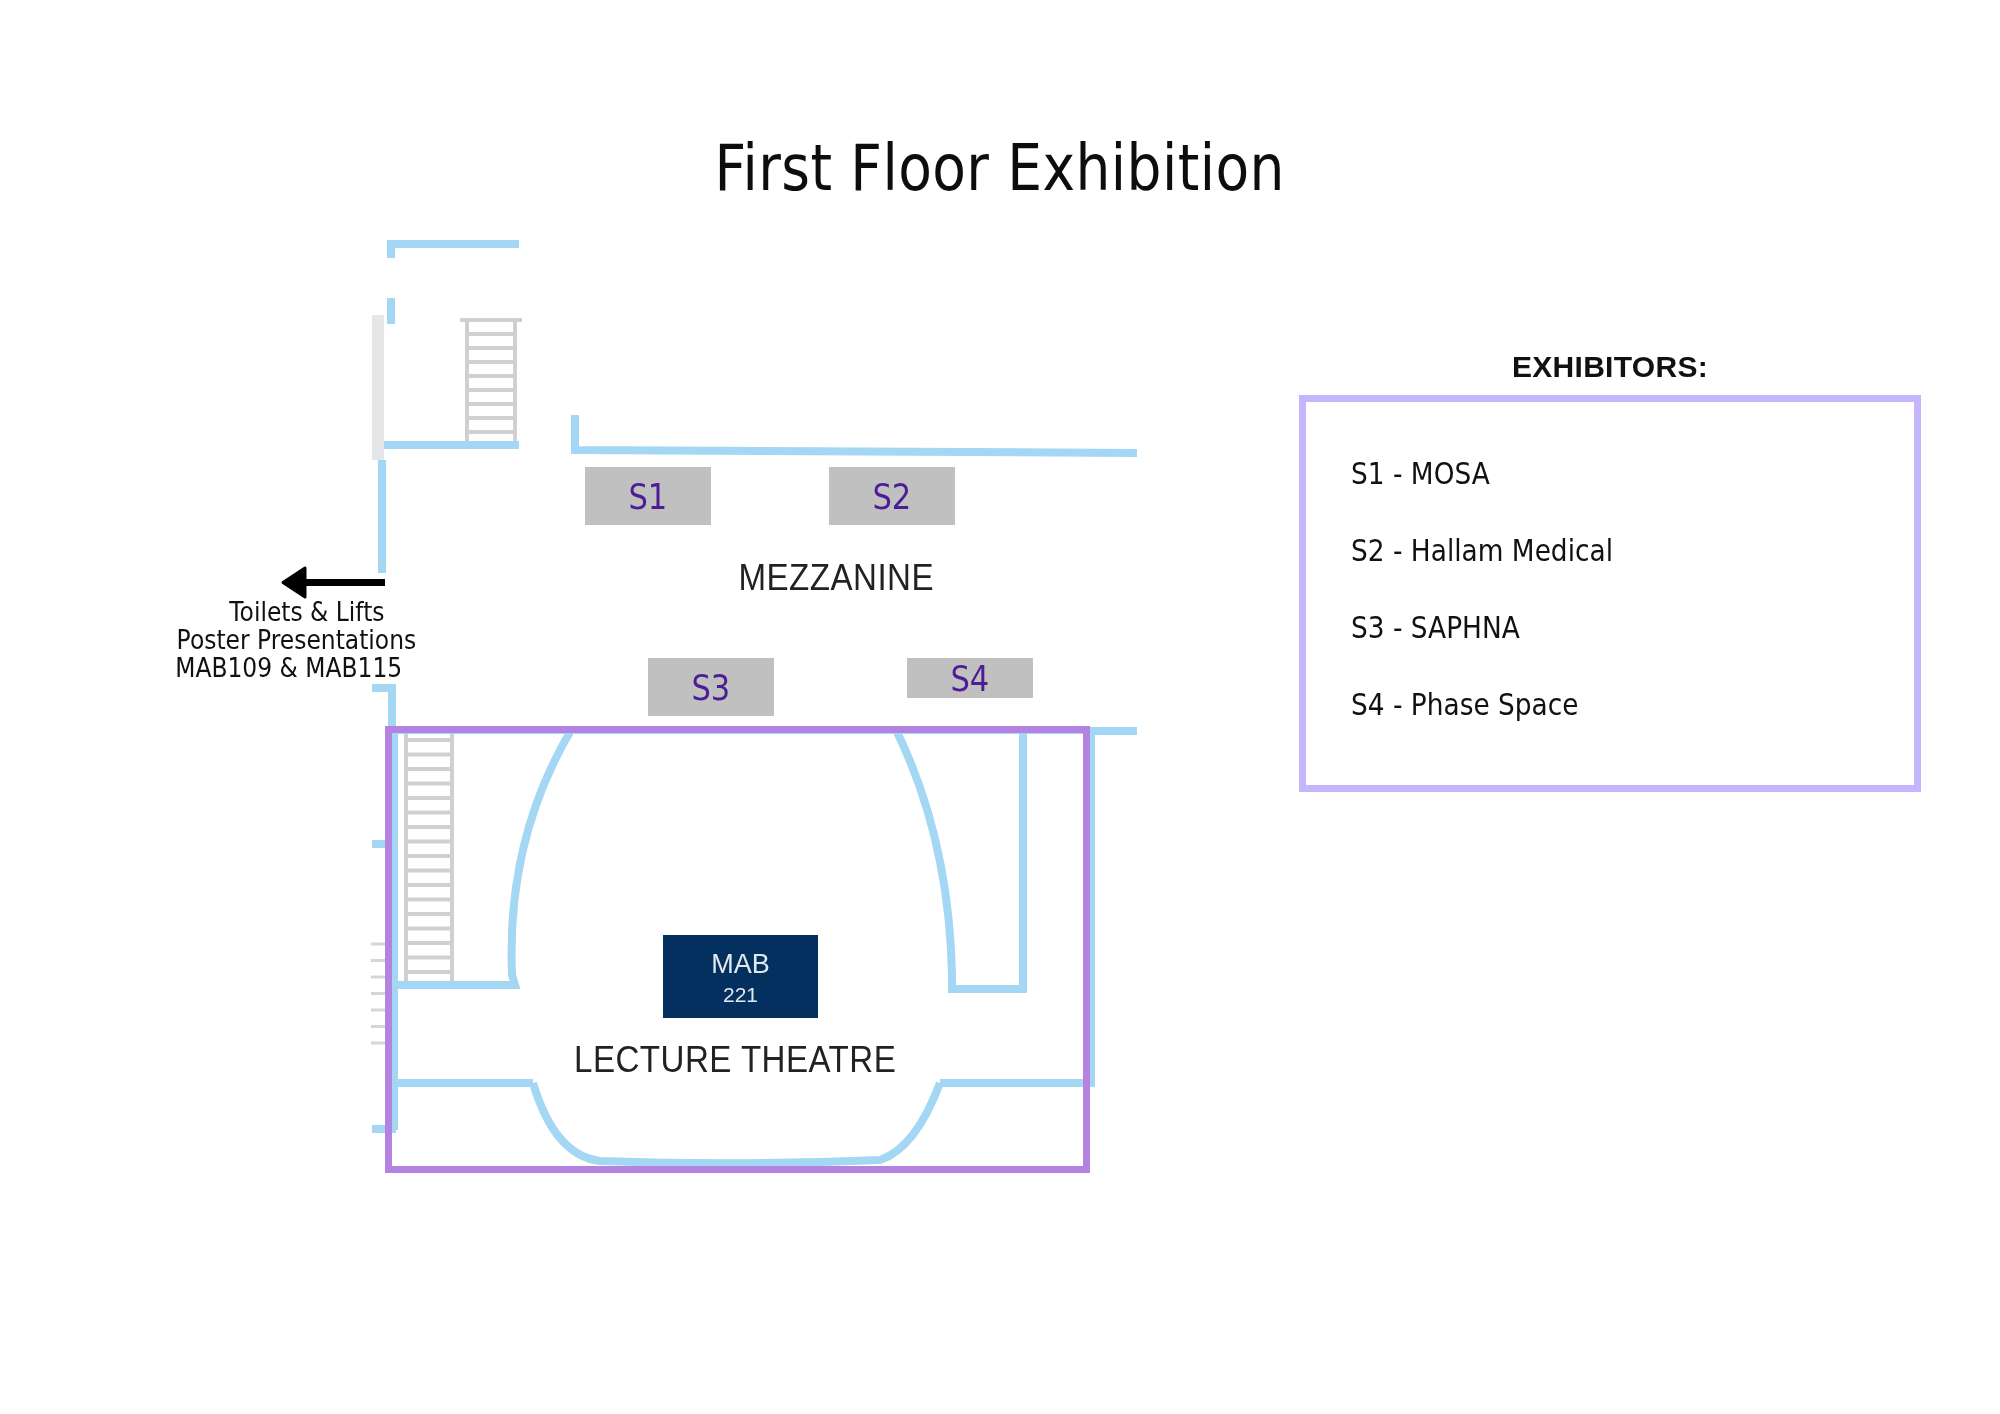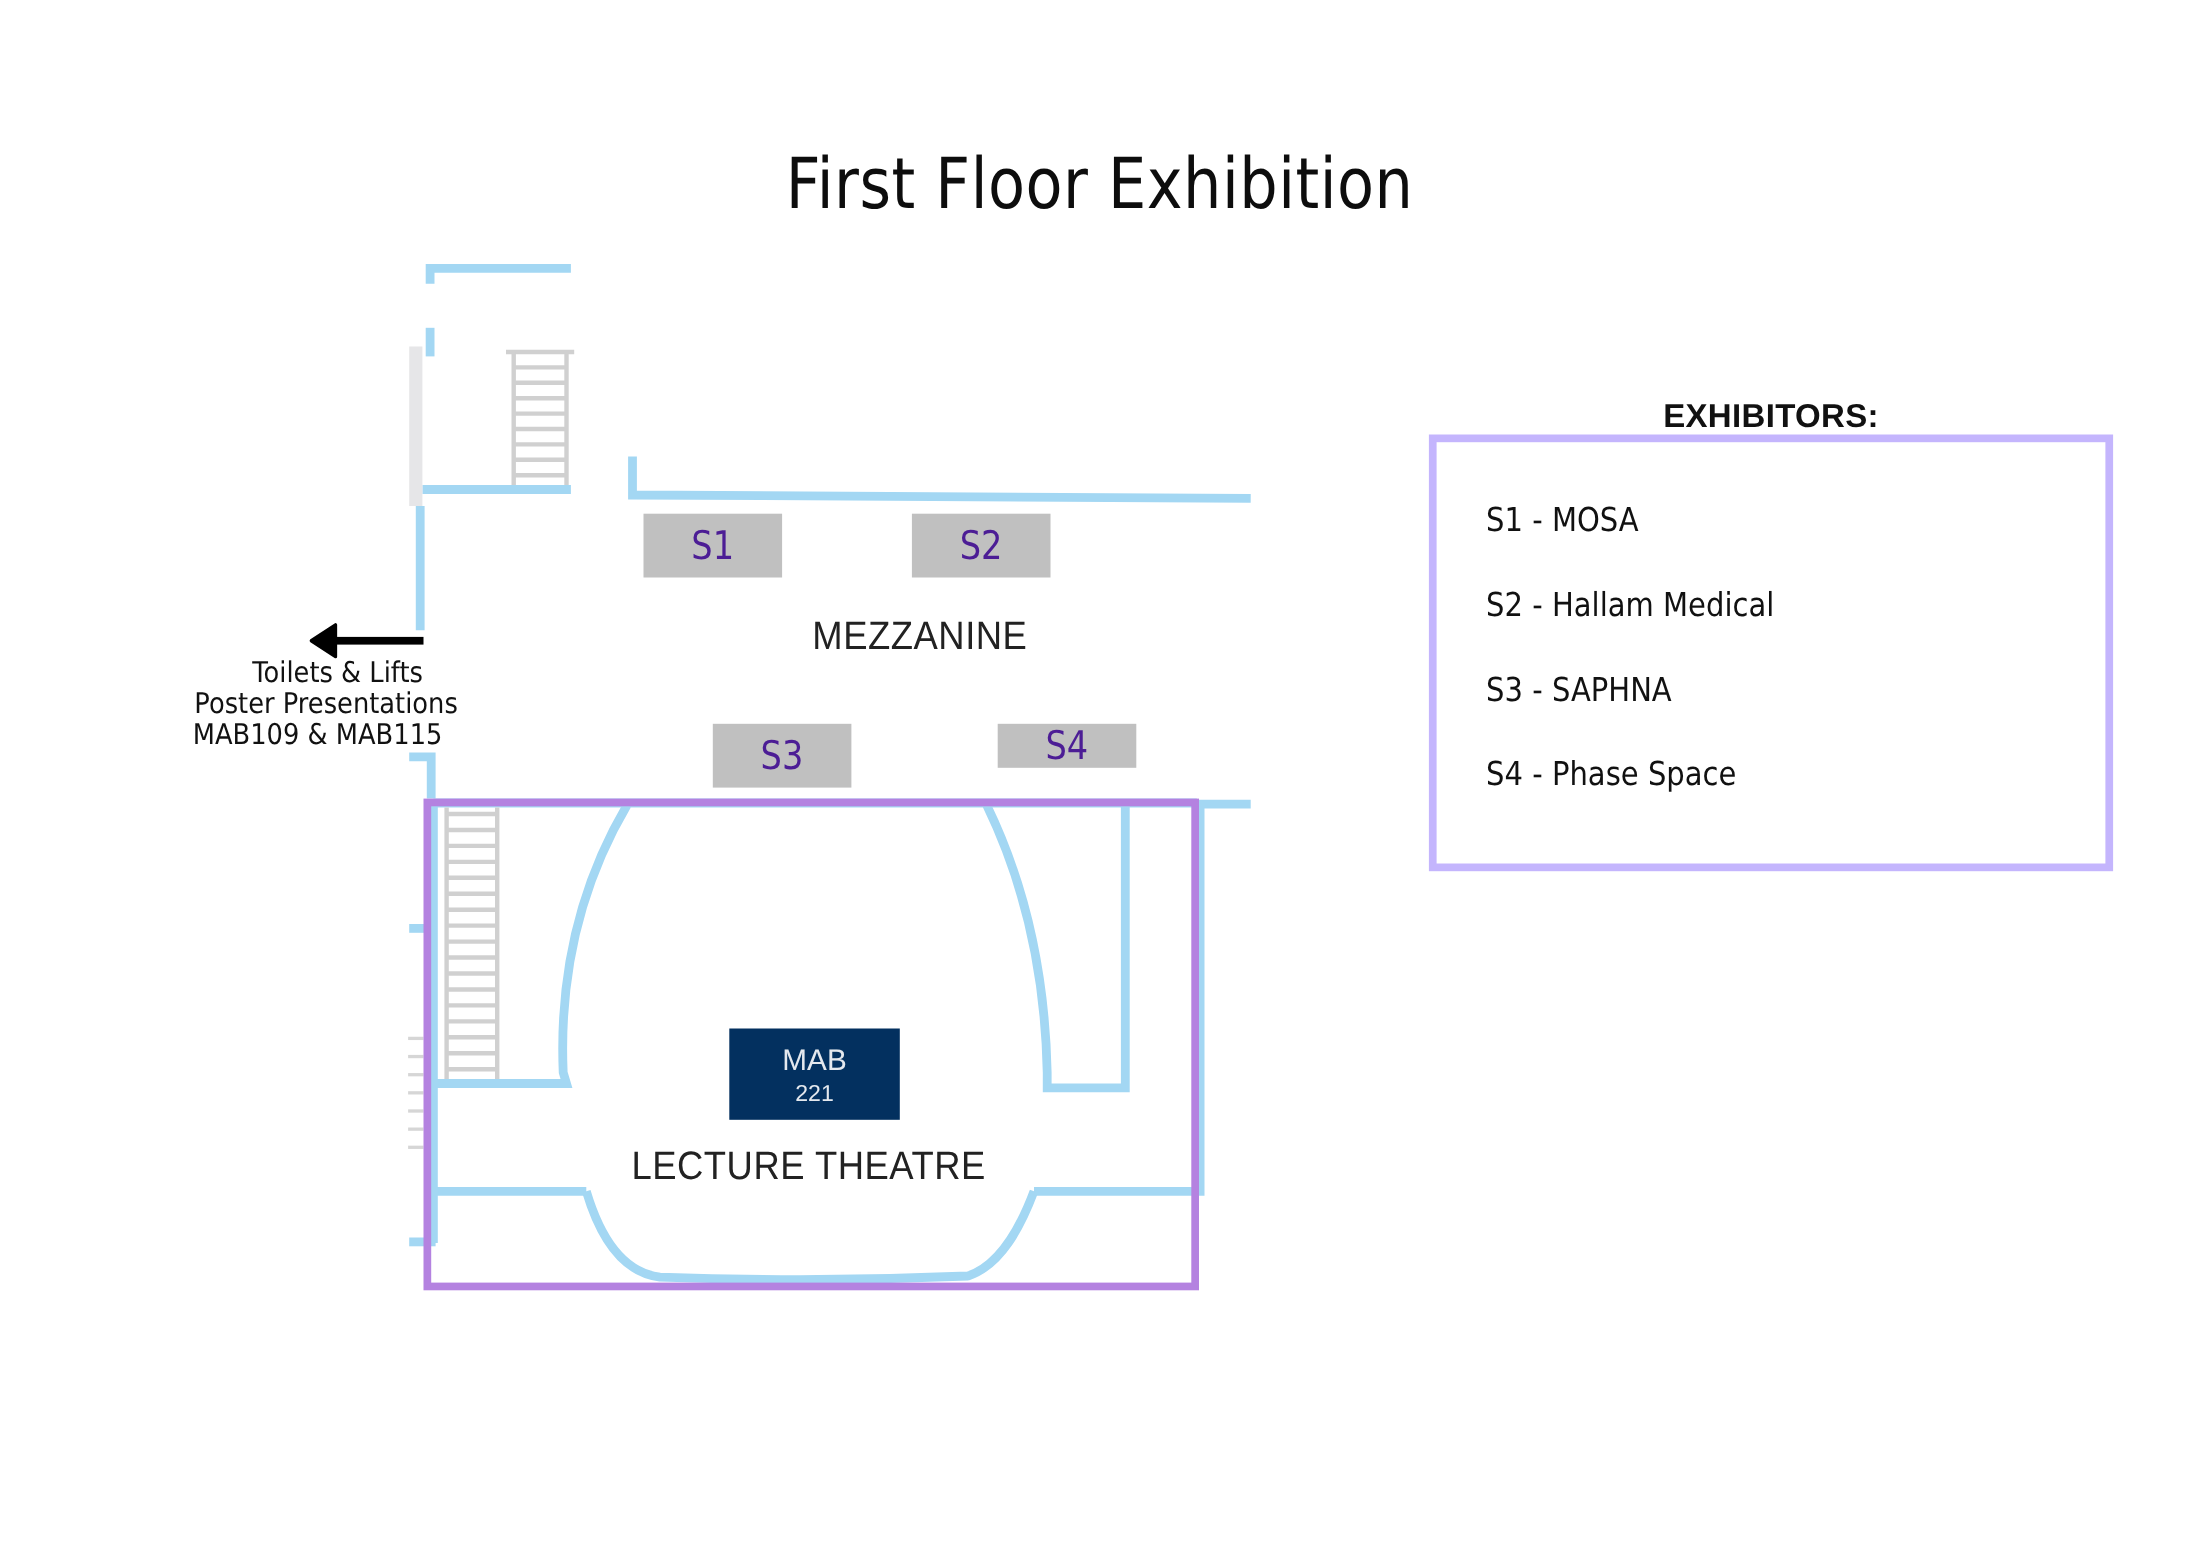--- a/index.html
+++ b/index.html
@@ -10,21 +10,21 @@
   #floorplan { position: absolute; left: 0; top: 0; width: 2000px; height: 1414px; }
   .stand { position: absolute; background: #c0c0c0; display: flex; align-items: center; justify-content: center; font-size: 36px; color: #4c1d95; }
   .stand span { display: inline-block; transform: scaleX(0.85); }
   .area-label { position: absolute; font-family: "Liberation Sans", sans-serif; font-size: 36px; color: #222; letter-spacing: 0.5px; white-space: nowrap; text-align: center; }
   .area-label span { display: inline-block; transform: scaleX(0.92); }
   #room-badge { position: absolute; left: 663px; top: 935px; width: 127px; height: 83px; background: #03305f; color: #e4e8ee; font-family: "Liberation Sans", sans-serif; text-align: center; padding-left: 28px; }
   #room-badge .l1 { position: absolute; left: 0; right: 0; top: 14px; font-size: 27px; line-height: 30px; }
   #room-badge .l2 { position: absolute; left: 0; right: 0; top: 48px; font-size: 21px; line-height: 24px; }
   #directions { position: absolute; left: 150px; width: 235px; top: 598px; text-align: right; font-size: 26px; line-height: 28px; color: #111; }
   #directions div span { display: inline-block; transform: scaleX(0.9); transform-origin: right center; white-space: nowrap; }
-  #exhibitors-heading { position: absolute; left: 1299px; width: 622px; top: 345px; text-align: center; font-family: "Liberation Sans", sans-serif; font-weight: bold; font-size: 30px; line-height: 44px; color: #111; letter-spacing: 0.3px; margin-top: 12px; }
+  #exhibitors-heading { position: absolute; left: 1299px; width: 622px; top: 345px; text-align: center; font-family: "Liberation Sans", sans-serif; font-weight: bold; font-size: 30px; line-height: 44px; color: #111; letter-spacing: 0.3px; }
   #exhibitors-box { position: absolute; left: 1299px; top: 395px; width: 608px; height: 383px; border: 7px solid #c4b5fd; background: #fff; }
   .ex-item { position: absolute; left: 45px; font-size: 30px; line-height: 40px; color: #111; white-space: nowrap; }
   .ex-item span { display: inline-block; transform: scaleX(0.88); transform-origin: left center; }
 </style>
 </head>
 <body>
 
 <div id="canvas">
 
   <div id="title" class="abs"><span>First Floor Exhibition</span></div>

